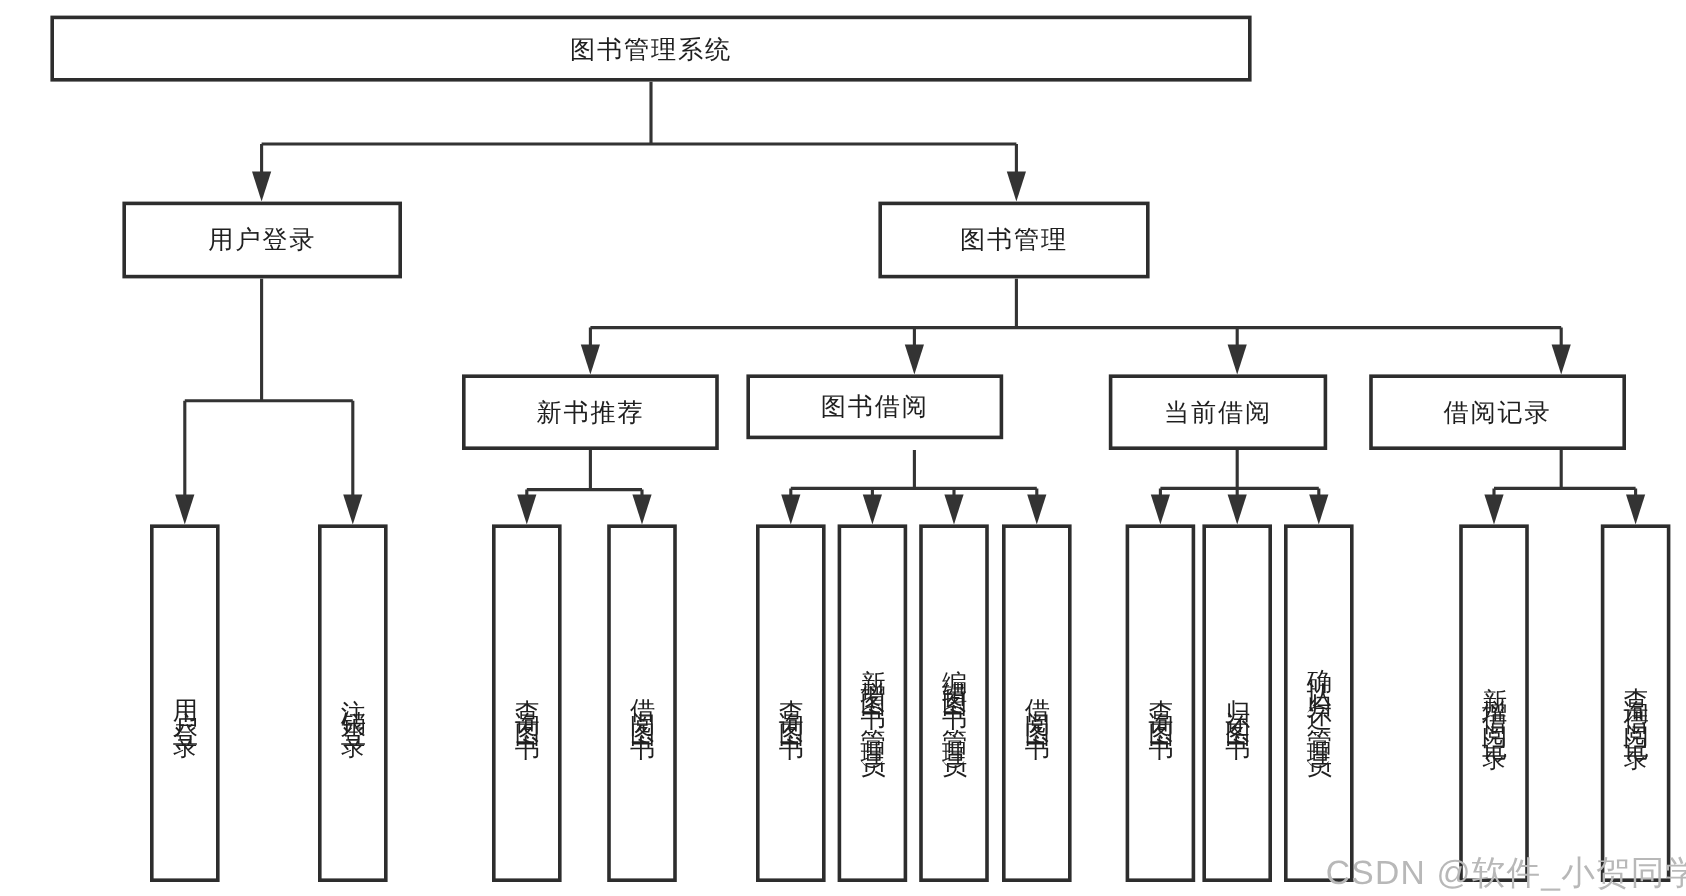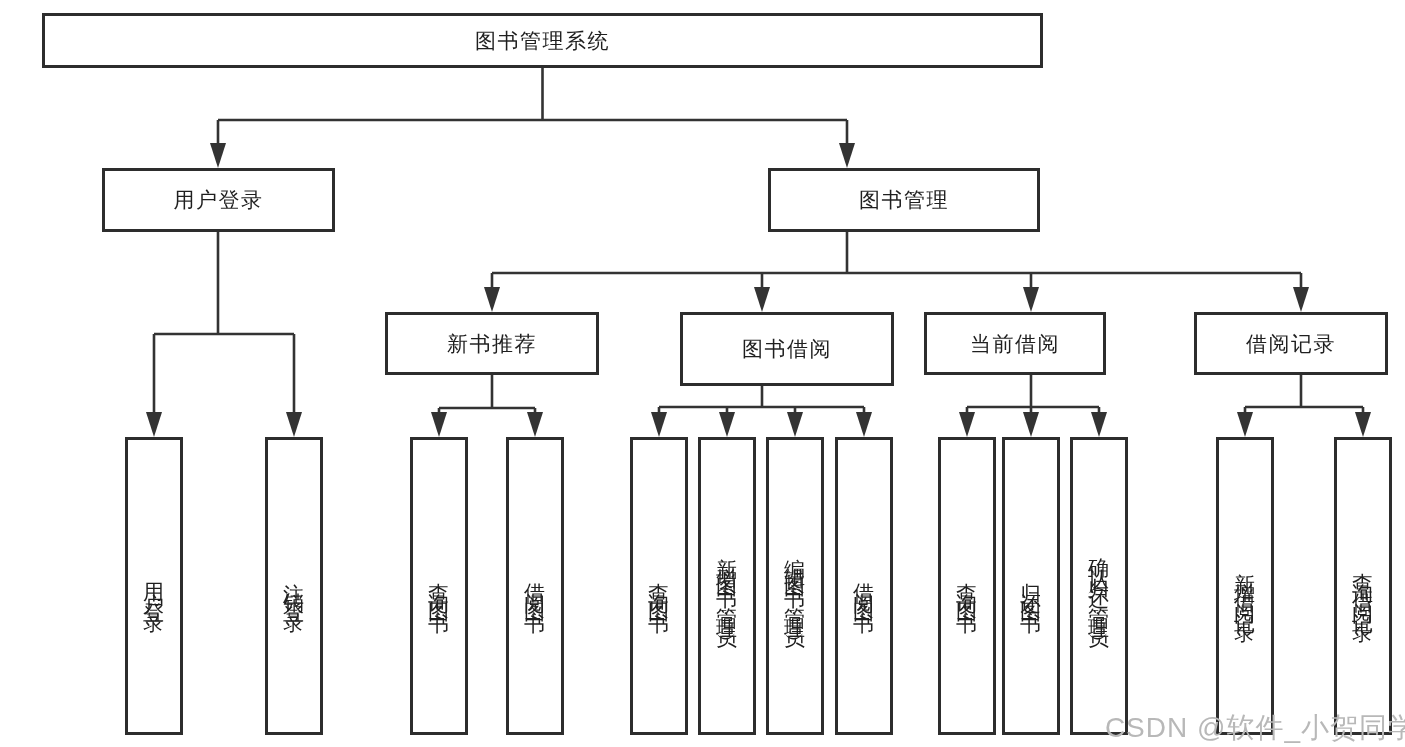--- a/index.html
+++ b/index.html
@@ -70,34 +70,34 @@
     </g>
   </svg>
 
   <div class="hnode" style="left:22px;top:13px;width:1001px;height:55px">
     <span class="lbl">图书管理系统</span>
   </div>
 
   <div class="hnode" style="left:82px;top:168px;width:233px;height:64px">
     <span class="lbl">用户登录</span>
   </div>
-  <div class="hnode" style="left:748px;top:168px;width:272px;height:64px">
+  <div class="hnode" style="left:712px;top:168px;width:226px;height:64px">
     <span class="lbl">图书管理</span>
   </div>
 
   <div class="hnode" style="left:365px;top:312px;width:214px;height:63px">
     <span class="lbl">新书推荐</span>
   </div>
-  <div class="hnode" style="left:660px;top:312px;width:214px;height:74px">
+  <div class="hnode" style="left:602px;top:312px;width:214px;height:54px">
     <span class="lbl">图书借阅</span>
   </div>
   <div class="hnode" style="left:904px;top:312px;width:182px;height:63px">
     <span class="lbl">当前借阅</span>
   </div>
-  <div class="hnode" style="left:1174px;top:312px;width:194px;height:63px">
+  <div class="hnode" style="left:1121px;top:312px;width:214px;height:63px">
     <span class="lbl">借阅记录</span>
   </div>
 
   <div class="vnode" style="left:105px">
     <span class="vlbl">用户登录</span>
   </div>
   <div class="vnode" style="left:245px">
     <span class="vlbl">注销登录</span>
   </div>
 

